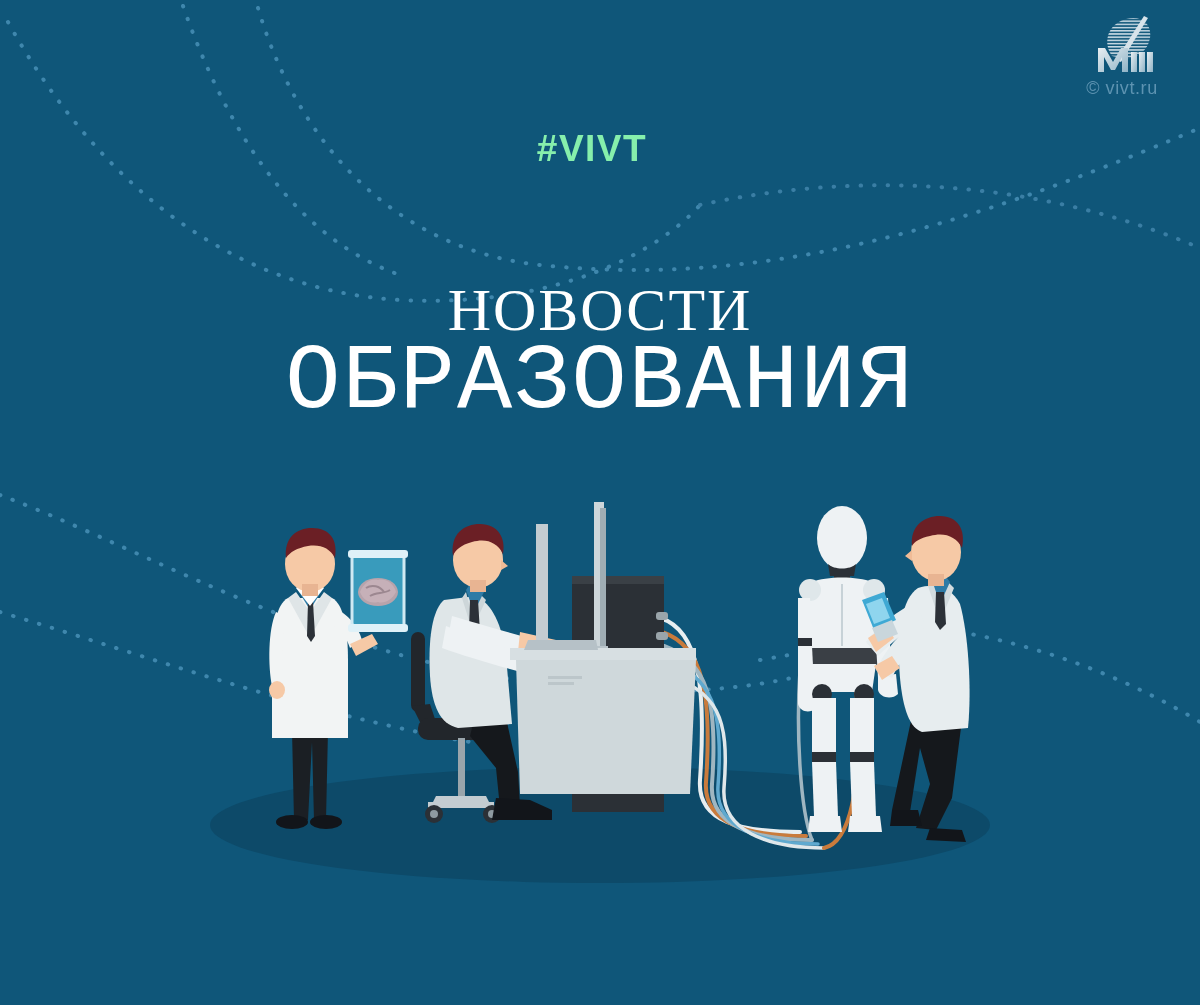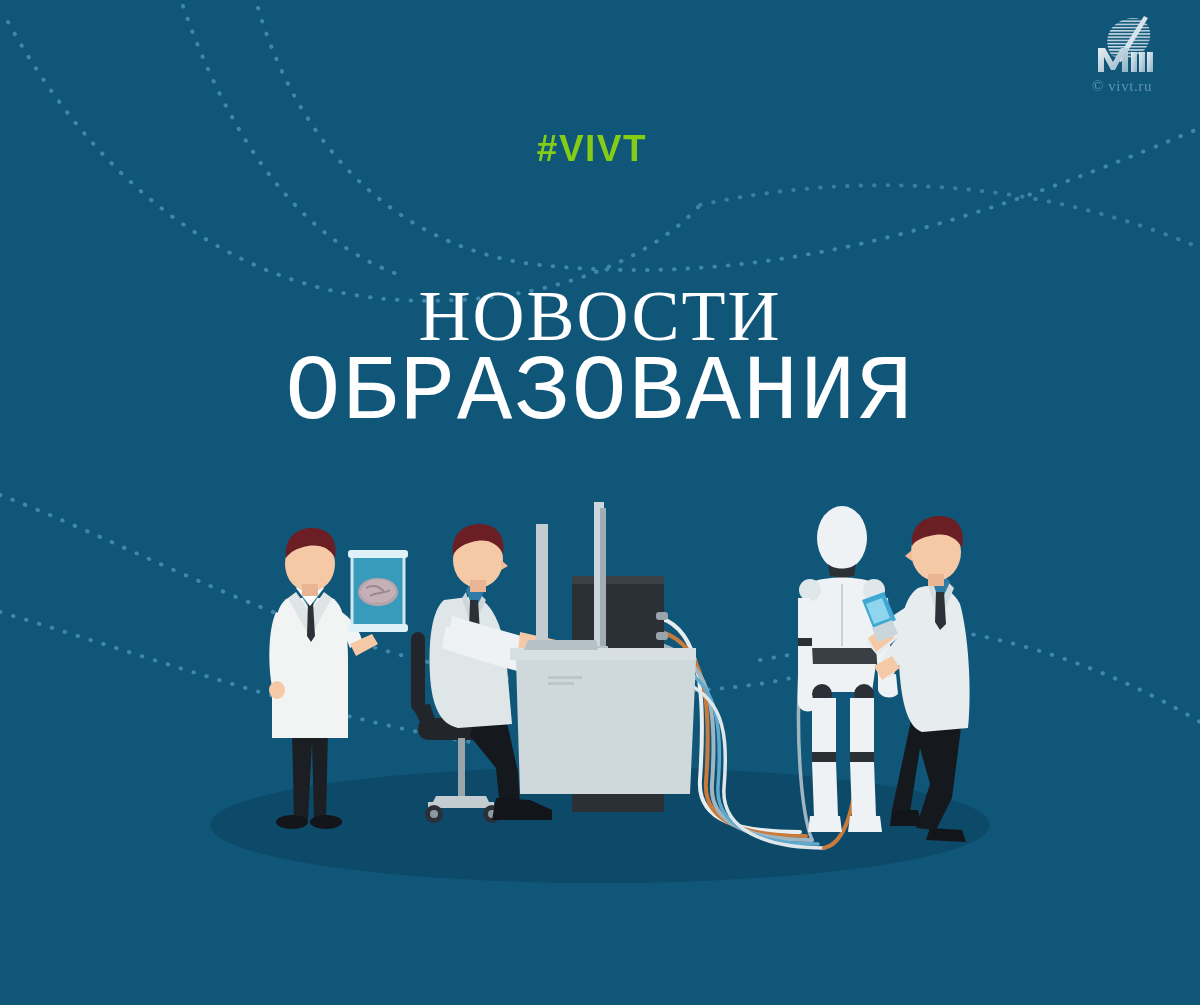--- a/index.html
+++ b/index.html
@@ -17,45 +17,45 @@
 
   
   #logo-block{
     position:absolute;right:18px;top:14px;
     width:120px;text-align:center;
     pointer-events:none;
   }
   #logo-mark{width:80px;height:62px;margin:0 auto;display:block;}
   #copyright{
     margin-top:2px;
-    font-size:15px;letter-spacing:.6px;
+    font-size:18px;letter-spacing:.6px;
     color:#5d93b1;
-    font-family:Liberation Serif, serif;
+    font-family:Liberation Sans, sans-serif;
   }
 
   
   #hashtag{
     position:absolute;left:0;right:16px;top:128px;
     text-align:center;
-    color:#84cc16;
+    color:#86efac;
     font-size:37px;
     font-weight:bold;
     letter-spacing:1.5px;
     font-family:"Liberation Sans",sans-serif;
   }
 
   
   #headline{
     position:absolute;left:0;right:0;top:282px;
     text-align:center;
     color:#ffffff;
     font-family:"Liberation Serif",serif;
     line-height:.95;
   }
-  #headline .l1{display:block;font-size:72px;letter-spacing:2px;}
+  #headline .l1{display:block;font-size:60px;letter-spacing:2px;}
   #headline .l2{display:block;font-size:92px;letter-spacing:2px;font-family:Liberation Mono, monospace;}
 
   
   #illustration{
     position:absolute;left:0;top:480px;width:1200px;height:420px;
   }
 </style>
 </head>
 <body>
 

